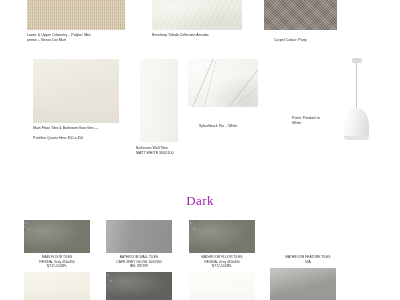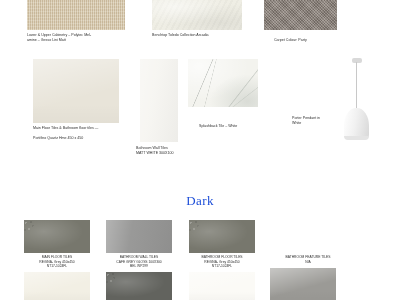--- a/index.html
+++ b/index.html
@@ -87,21 +87,21 @@
 
   
   #section-heading-dark {
     position: absolute;
     left: 0;
     top: 193px;
     width: 400px;
     text-align: center;
     font-family: "Liberation Serif", serif;
     font-size: 13px;
-    color: #1d4ed8;
+    color: #a21caf;
     letter-spacing: 0.4px;
   }
 
   
   #pendant-light {
     position: absolute;
     left: 336px;
     top: 58px;
     width: 42px;
     height: 88px;

